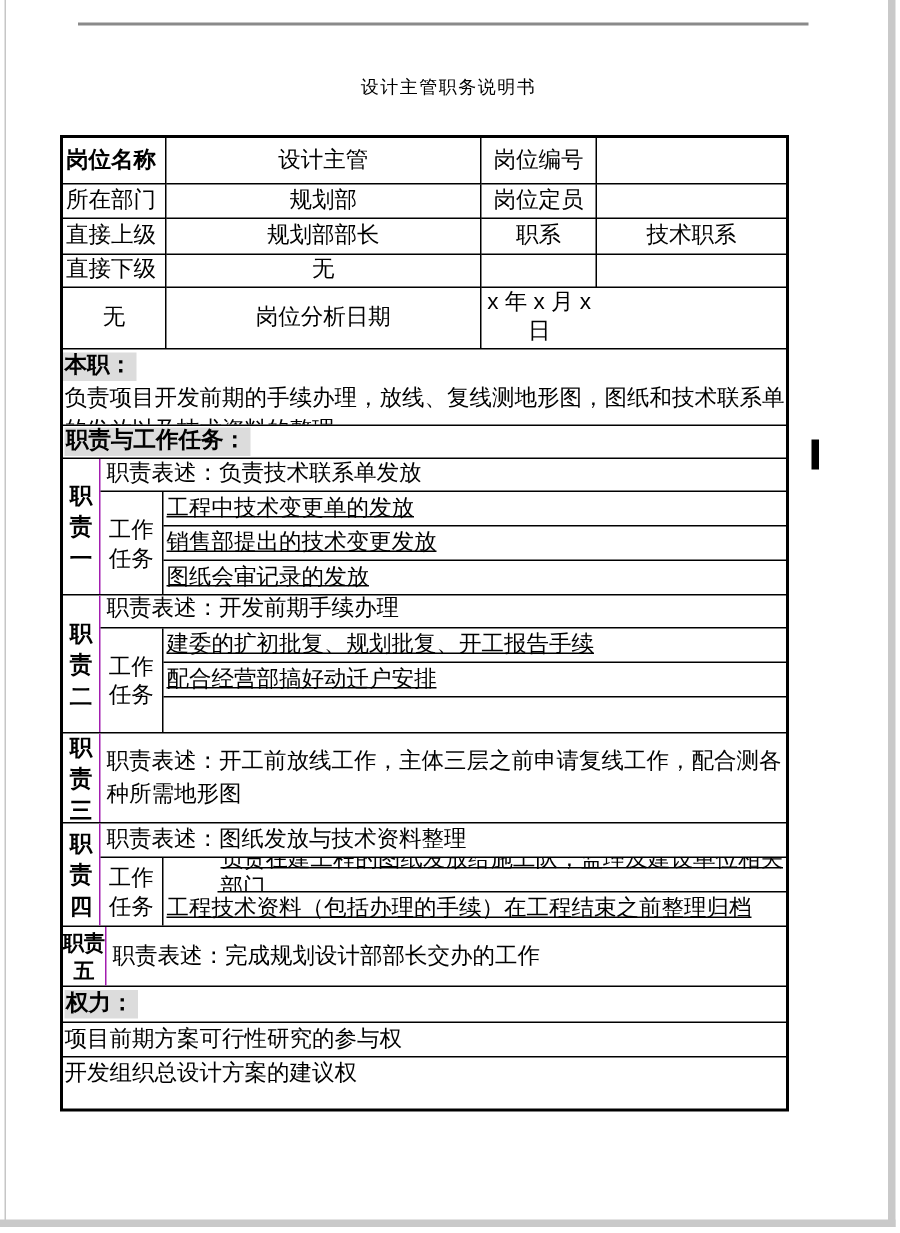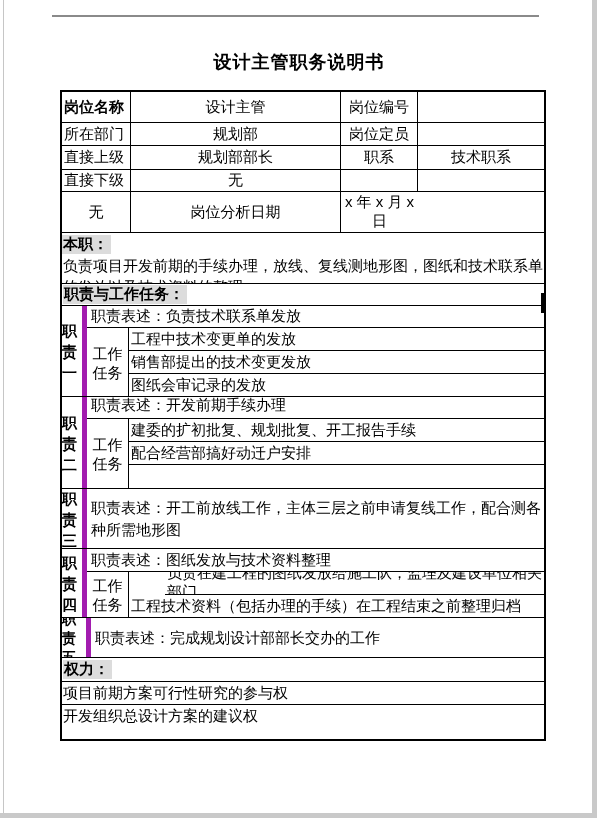--- a/index.html
+++ b/index.html
@@ -9,24 +9,24 @@
     -webkit-font-smoothing:none;
   }
   .abs{position:absolute;}
   
   #page-edge-left{left:3px;top:0;width:1px;height:814px;background:#c6c6c6;}
   #header-rule{left:52px;top:15px;width:487px;height:2px;background:#8a8a8a;}
   #page-shadow-right{left:592px;top:0;width:5px;height:818px;background:#c9c9c9;}
   #page-shadow-bottom{left:0;top:813px;width:597px;height:5px;background:#c9c9c9;}
   #scan-artifact-mark{left:541px;top:293px;width:5px;height:20px;background:#000;}
   
-  #doc-title{left:56px;top:50px;width:486px;text-align:center;font-size:18px;font-weight:bold;letter-spacing:1px;}
+  #doc-title{left:56px;top:50px;width:486px;text-align:center;font-size:12px;font-weight:normal;letter-spacing:1px;}
   
   #main-table{
-    left:60px;top:90px;width:486px;height:651px;
+    left:40px;top:90px;width:486px;height:651px;
     border:2px solid #000;box-sizing:border-box;background:#fff;
     font-size:15px;line-height:1.25;
   }
   .sec{border-bottom:1px solid #000;box-sizing:border-box;overflow:hidden;}
   .sec.last{border-bottom:none;}
   
   #info-grid{display:grid;grid-template-columns:69px 210px 77px 1fr;grid-template-rows:31px 23px 24px 22px 40px;}
   .cell{border-right:1px solid #000;border-bottom:1px solid #000;box-sizing:border-box;
         display:flex;align-items:center;justify-content:center;text-align:center;overflow:hidden;}
   .cell.no-r{border-right:none;}
@@ -38,28 +38,28 @@
   .hl{background:#dcdcdc;font-weight:bold;display:inline-block;padding:0 3px 0 1px;}
   
   #benzhi-block{height:52px;padding:2px 0 0 0;}
   #benzhi-text{padding:1px 0 0 1px;line-height:21px;}
   .band{height:22px;display:flex;align-items:center;padding-left:1px;box-sizing:border-box;}
   
   .duty-grid{display:grid;}
   .g3{grid-template-columns:25px 42px 1fr;}
   .g2{grid-template-columns:25px 1fr;}
   .g2b{grid-template-columns:29px 1fr;}
-  .vlabel{border-right:5px solid #a21caf;box-sizing:border-box;font-weight:bold;
-          display:flex;align-items:center;justify-content:center;
+  .vlabel{border-right:1px solid #a21caf;box-sizing:border-box;font-weight:bold;
+          display:flex;align-items:center;justify-content:center;text-align:center;
           word-break:break-all;line-height:21px;padding:0;}
   .statement{display:flex;align-items:center;padding-left:4px;box-sizing:border-box;border-bottom:1px solid #000;overflow:hidden;}
   .statement.no-b{border-bottom:none;}
   .tasklabel{border-right:1px solid #000;box-sizing:border-box;display:flex;align-items:center;justify-content:center;
              text-align:center;word-break:break-all;line-height:19px;padding:0 5px;}
-  .task{display:flex;align-items:center;padding-left:2px;border-bottom:1px solid #000;box-sizing:border-box;overflow:hidden;}
+  .task{display:flex;align-items:center;padding-left:2px;border-bottom:1px solid #000;box-sizing:border-box;overflow:hidden;text-decoration:underline;}
   .task.no-b{border-bottom:none;}
   .plain-row{display:flex;align-items:center;padding-left:1px;box-sizing:border-box;}
 </style>
 </head>
 <body>
 
 <div class="abs" id="page-edge-left"></div>
 <div class="abs" id="header-rule"></div>
 <div class="abs" id="page-shadow-right"></div>
 <div class="abs" id="page-shadow-bottom"></div>

